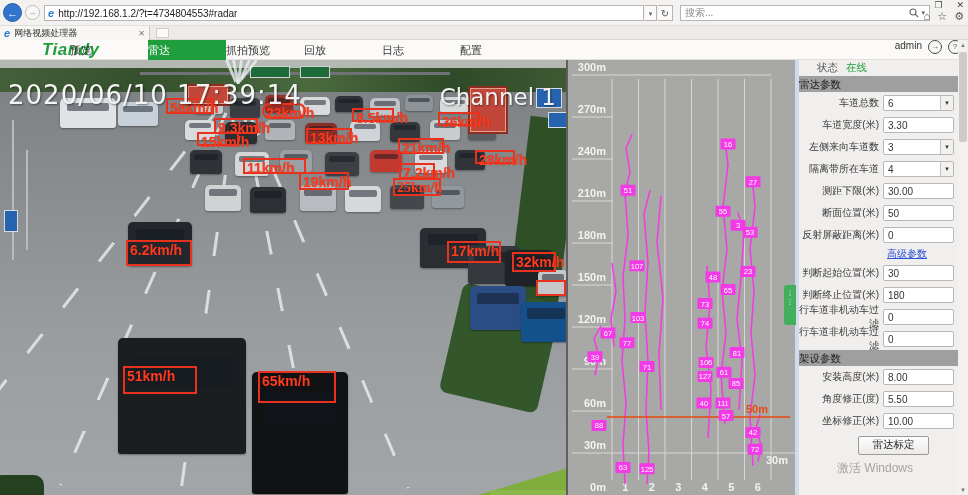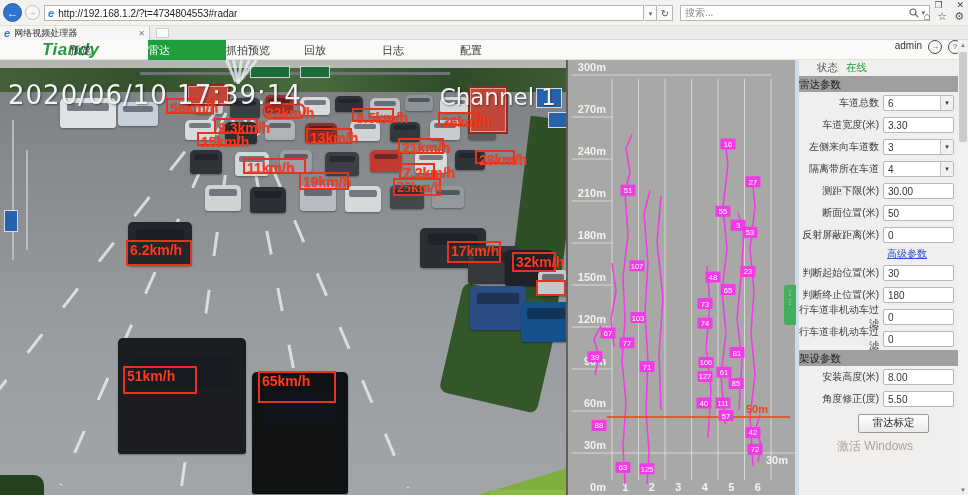--- a/index.html
+++ b/index.html
@@ -560,20 +560,26 @@
           <span class="ctl">
             <i class="val">8.00</i>
           </span>
         </div>
         <div class="frow">
           <label>角度修正(度)</label>
           <span class="ctl">
             <i class="val">5.50</i>
           </span>
         </div>
+        <div class="frow">
+          <label>坐标修正(米)</label>
+          <span class="ctl">
+            <i class="val">10.00</i>
+          </span>
+        </div>
         <div class="frow btn-row">
           <button>雷达标定</button>
         </div>
       </div>
     <div class="watermark">激活 Windows</div>
   </div>
 
   <div class="collapse-tab">⋮<br>⋮</div>
 </div>
 

